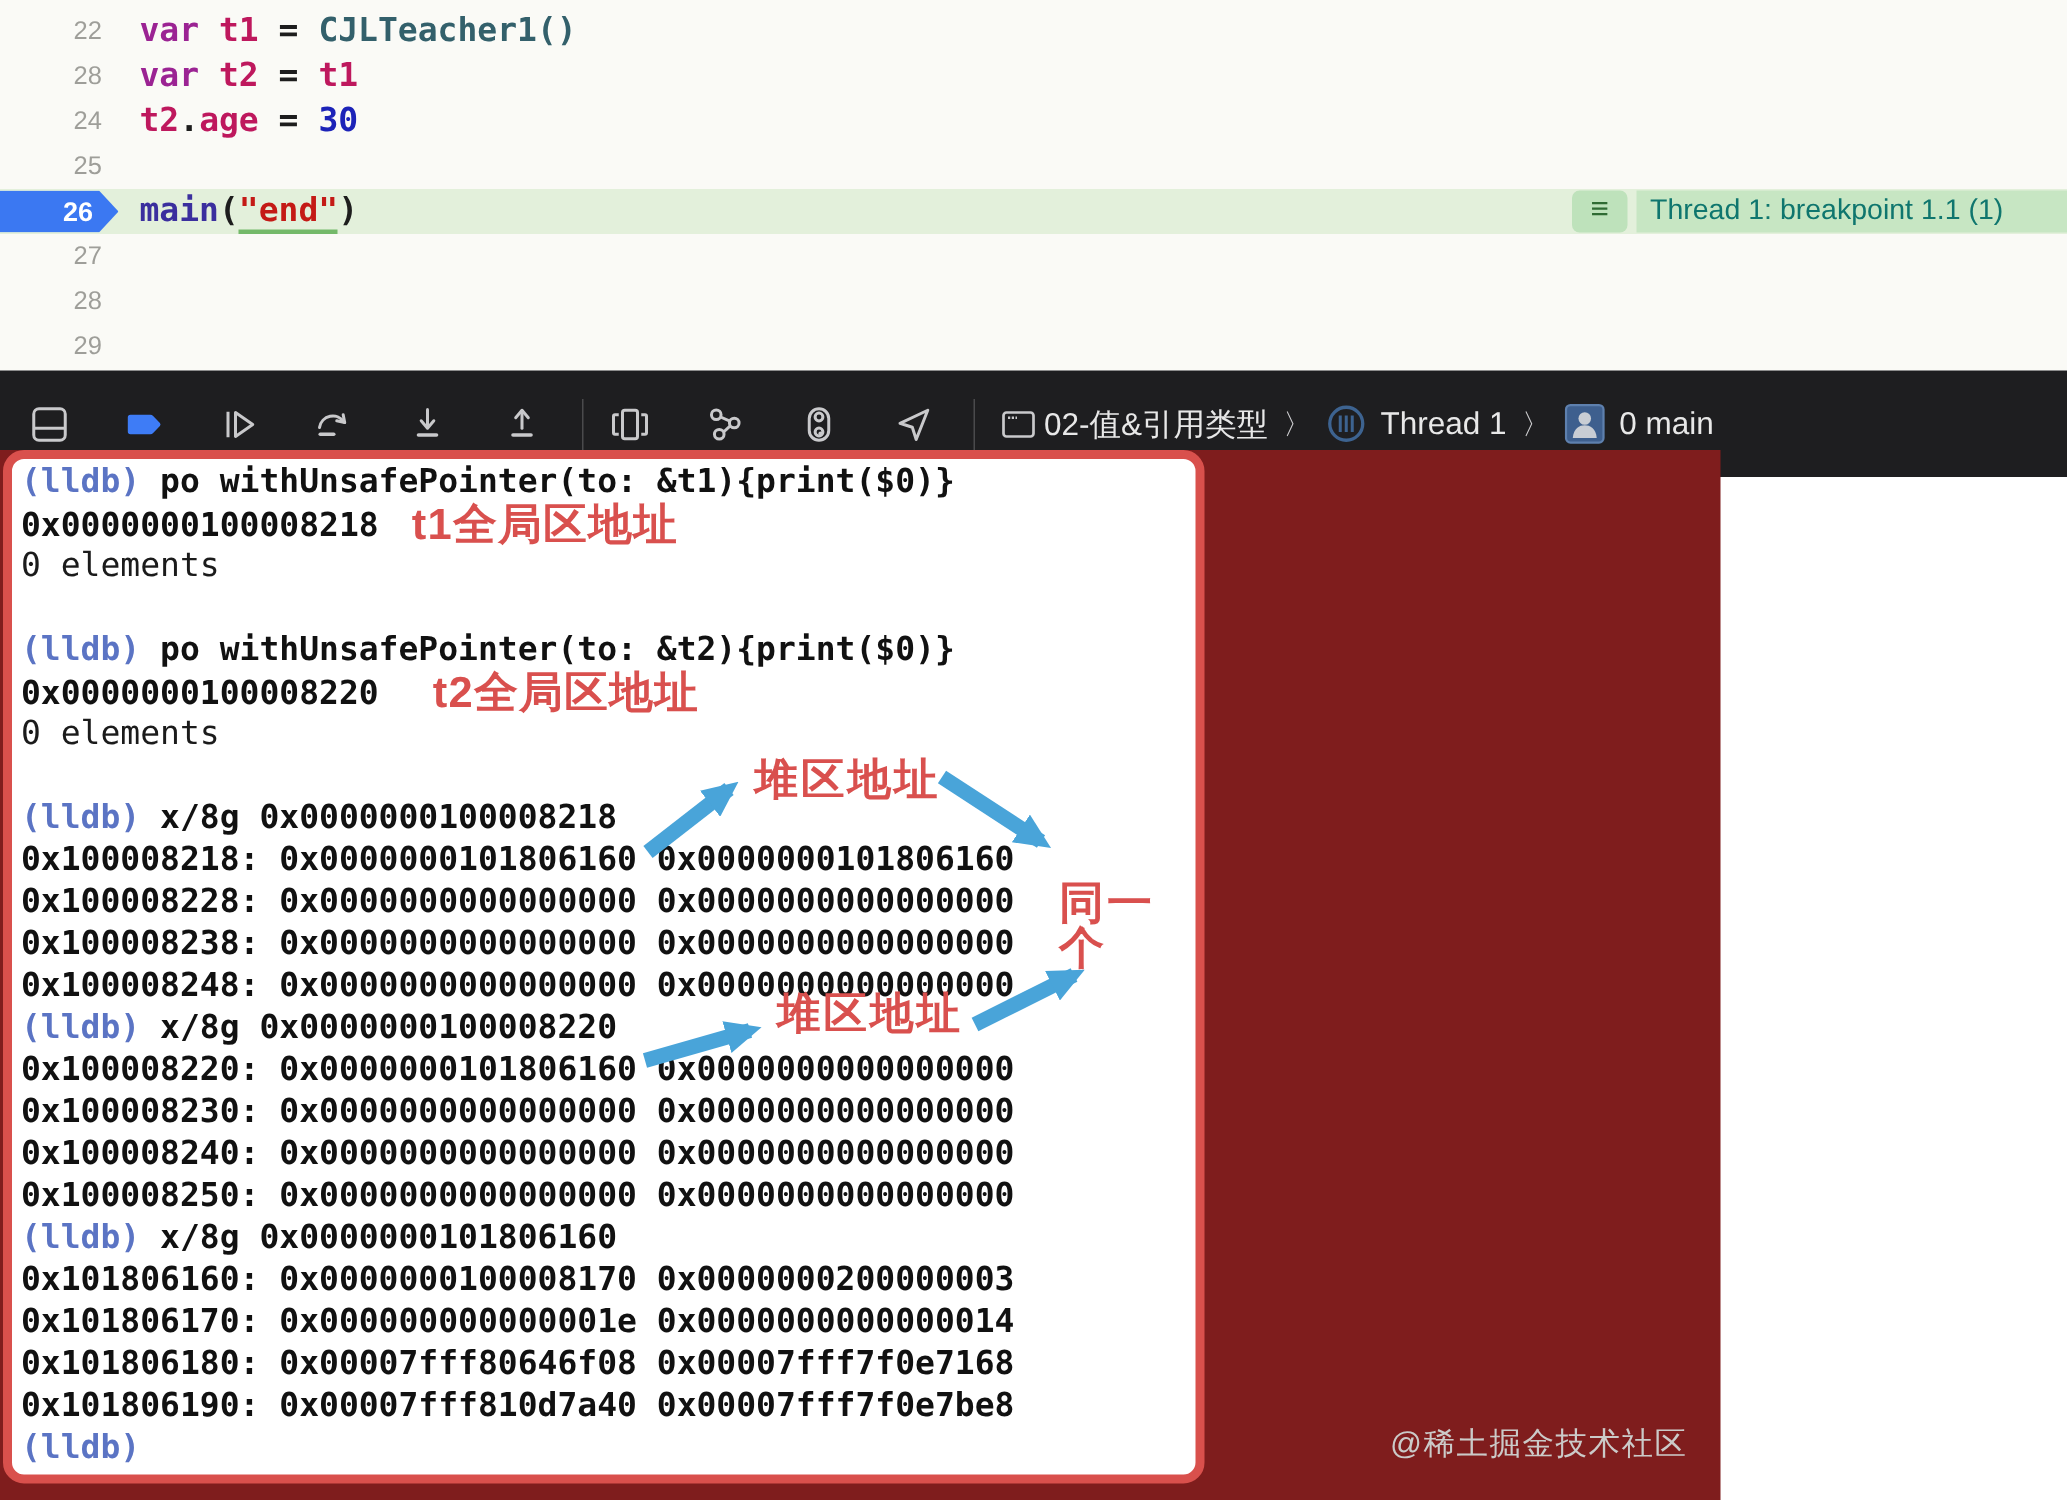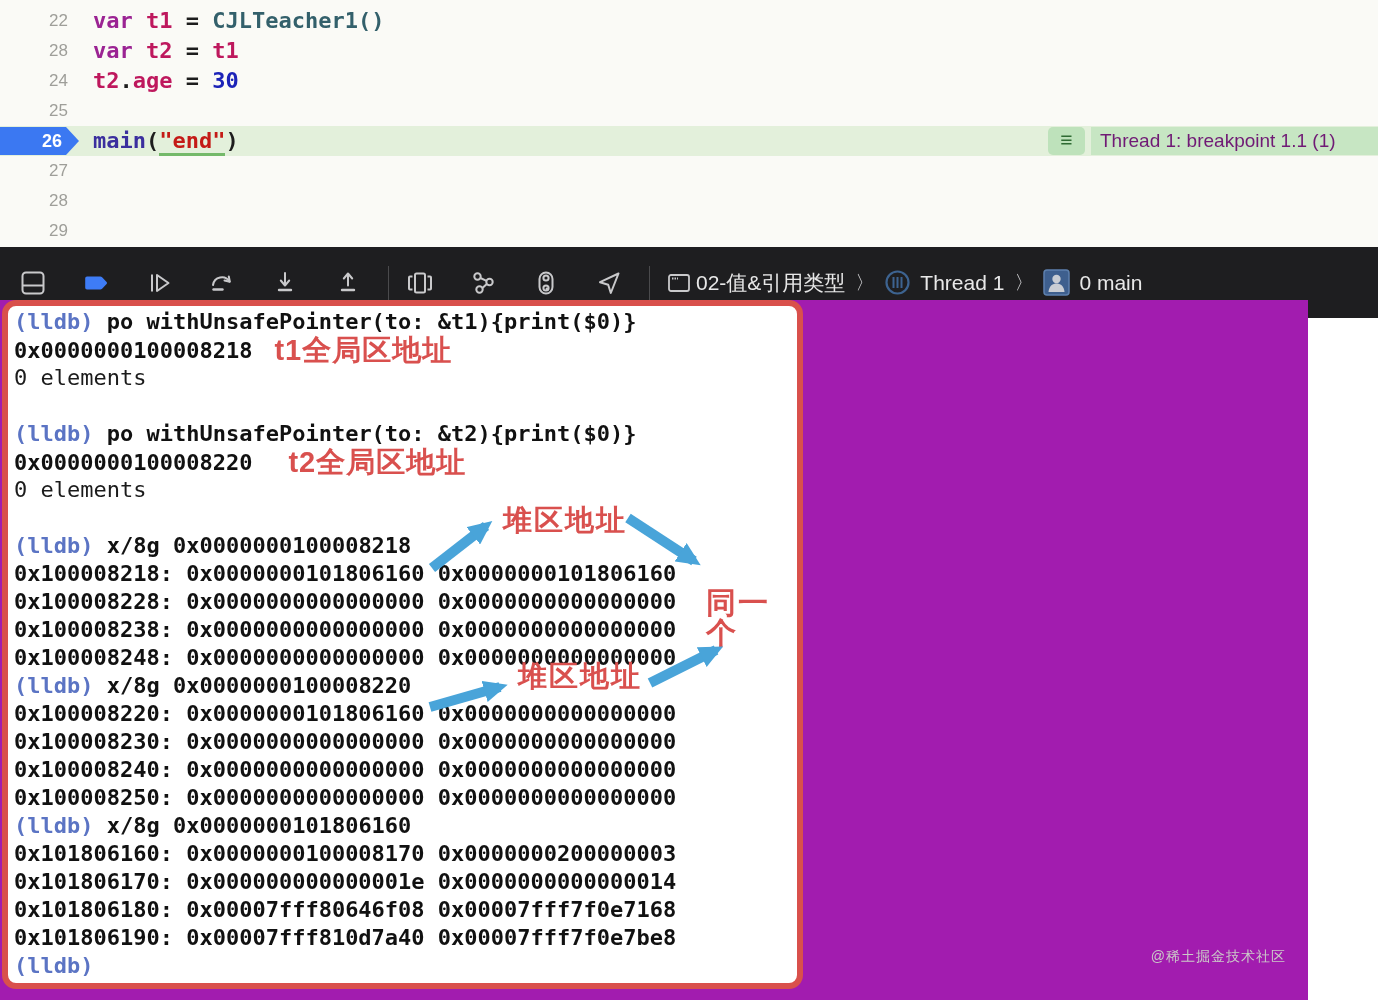--- a/index.html
+++ b/index.html
@@ -27,55 +27,55 @@
   .e-str{ color:#C41A16; border-bottom:3px solid #74B96A; padding-bottom:0px; }
 
   .bp-tag { position:absolute; left:0; top:127px; width:79px; height:28px;
             background:#3B78F2; line-height:28px; text-align:right; padding-right:17px;
             color:#fff; font-family:"Liberation Sans",sans-serif; font-size:18px; font-weight:700;
             clip-path:polygon(0 0, calc(100% - 13px) 0, 100% 50%, calc(100% - 13px) 100%, 0 100%); }
   .bp-menu { position:absolute; left:1048px; top:127px; width:37px; height:28px;
              background:#BEE2BB; border-radius:5px; color:#2F6B33; text-align:center;
              line-height:26px; font-size:21px; font-weight:700; }
   .bp-badge { position:absolute; left:1091px; top:127px; right:0; height:28px;
-              background:#C7E6C3; color:#701a75; font-size:19px; line-height:28px;
+              background:#C7E6C3; color:#0f766e; font-size:19px; line-height:28px;
               padding-left:9px; }
 
   
   .toolbar { position:absolute; left:0; top:247px; width:1378px; height:71px;
              background:#1E1E20; display:flex; align-items:center; padding-left:18px; }
   .tbtn { width:30px; height:30px; margin-right:33px; flex:0 0 auto; }
   .tbtn svg { display:block; }
   .tsep { width:1px; height:34px; background:#4A4A4C; margin:0 16px 0 -8px; flex:0 0 auto; }
   .crumb { display:flex; align-items:center; color:#E8E8E8; font-size:21px; margin-left:-6px; }
   .crumb .chev { color:#CFCFD1; font-size:19px; margin:0 10px; }
   .crumb .cicon { margin-right:9px; display:flex; align-items:center; }
 
   
-  .console-area { position:absolute; left:0; top:300px; width:1308px; height:700px; background:#a21caf;padding-left:20px; }
+  .console-area { position:absolute; left:0; top:300px; width:1147px; height:700px; background:#7f1d1d;padding-left:20px; }
   .console-box { position:absolute; left:2px; top:0px; width:801px; height:689px;
                  border:6px solid #D9504C; border-radius:14px; background:#fff; }
   .clines { position:absolute; left:0; top:2px; right:0; padding-left:6px; }
   .cline { height:28px; line-height:28px; white-space:pre;
            font-family:"DejaVu Sans Mono","Liberation Mono",monospace; font-size:22px; }
   .seg-p { color:#5B74C4; font-weight:700; }
   .seg-c { color:#111111; font-weight:700; }
   .seg-o { color:#111111; font-weight:700; }
   .seg-n { color:#1b1b1b; font-weight:400; }
   .seg-r, .seg-r2 { font-family:"Liberation Sans",sans-serif; font-size:29px; color:#D9504E;
            font-weight:700; margin-left:22px; vertical-align:-2px; letter-spacing:1px; }
   .seg-r2 { margin-left:36px; }
   .red-label { position:absolute; color:#D9504E; font-weight:600; letter-spacing:2px;
                font-family:"Liberation Sans",sans-serif; line-height:1; }
   .red-label.h1 { left:495px; top:200px; font-size:29px; }
   .red-label.sm { left:698px; top:282px; font-size:30px; }
   .red-label.h2 { left:510px; top:356px; font-size:29px; }
   .arrows { position:absolute; left:0; top:0; width:789px; height:677px; pointer-events:none; }
 
-  .watermark { position:absolute; right:22px; top:648px; color:#CBCAC8; font-size:14px;
+  .watermark { position:absolute; right:22px; top:648px; color:#CBCAC8; font-size:21px;
                letter-spacing:1px; }
 </style>
 </head>
 <body>
 
 <div class="stage">
 
   <div class="editor">
     <div id="editor-lines">
         <div class="erow"><span class="gut">22</span><span class="code"><span class="e-kw">var</span><span class="e-pl"> </span><span class="e-v">t1</span><span class="e-pl"> = </span><span class="e-ty">CJLTeacher1()</span></span></div>

